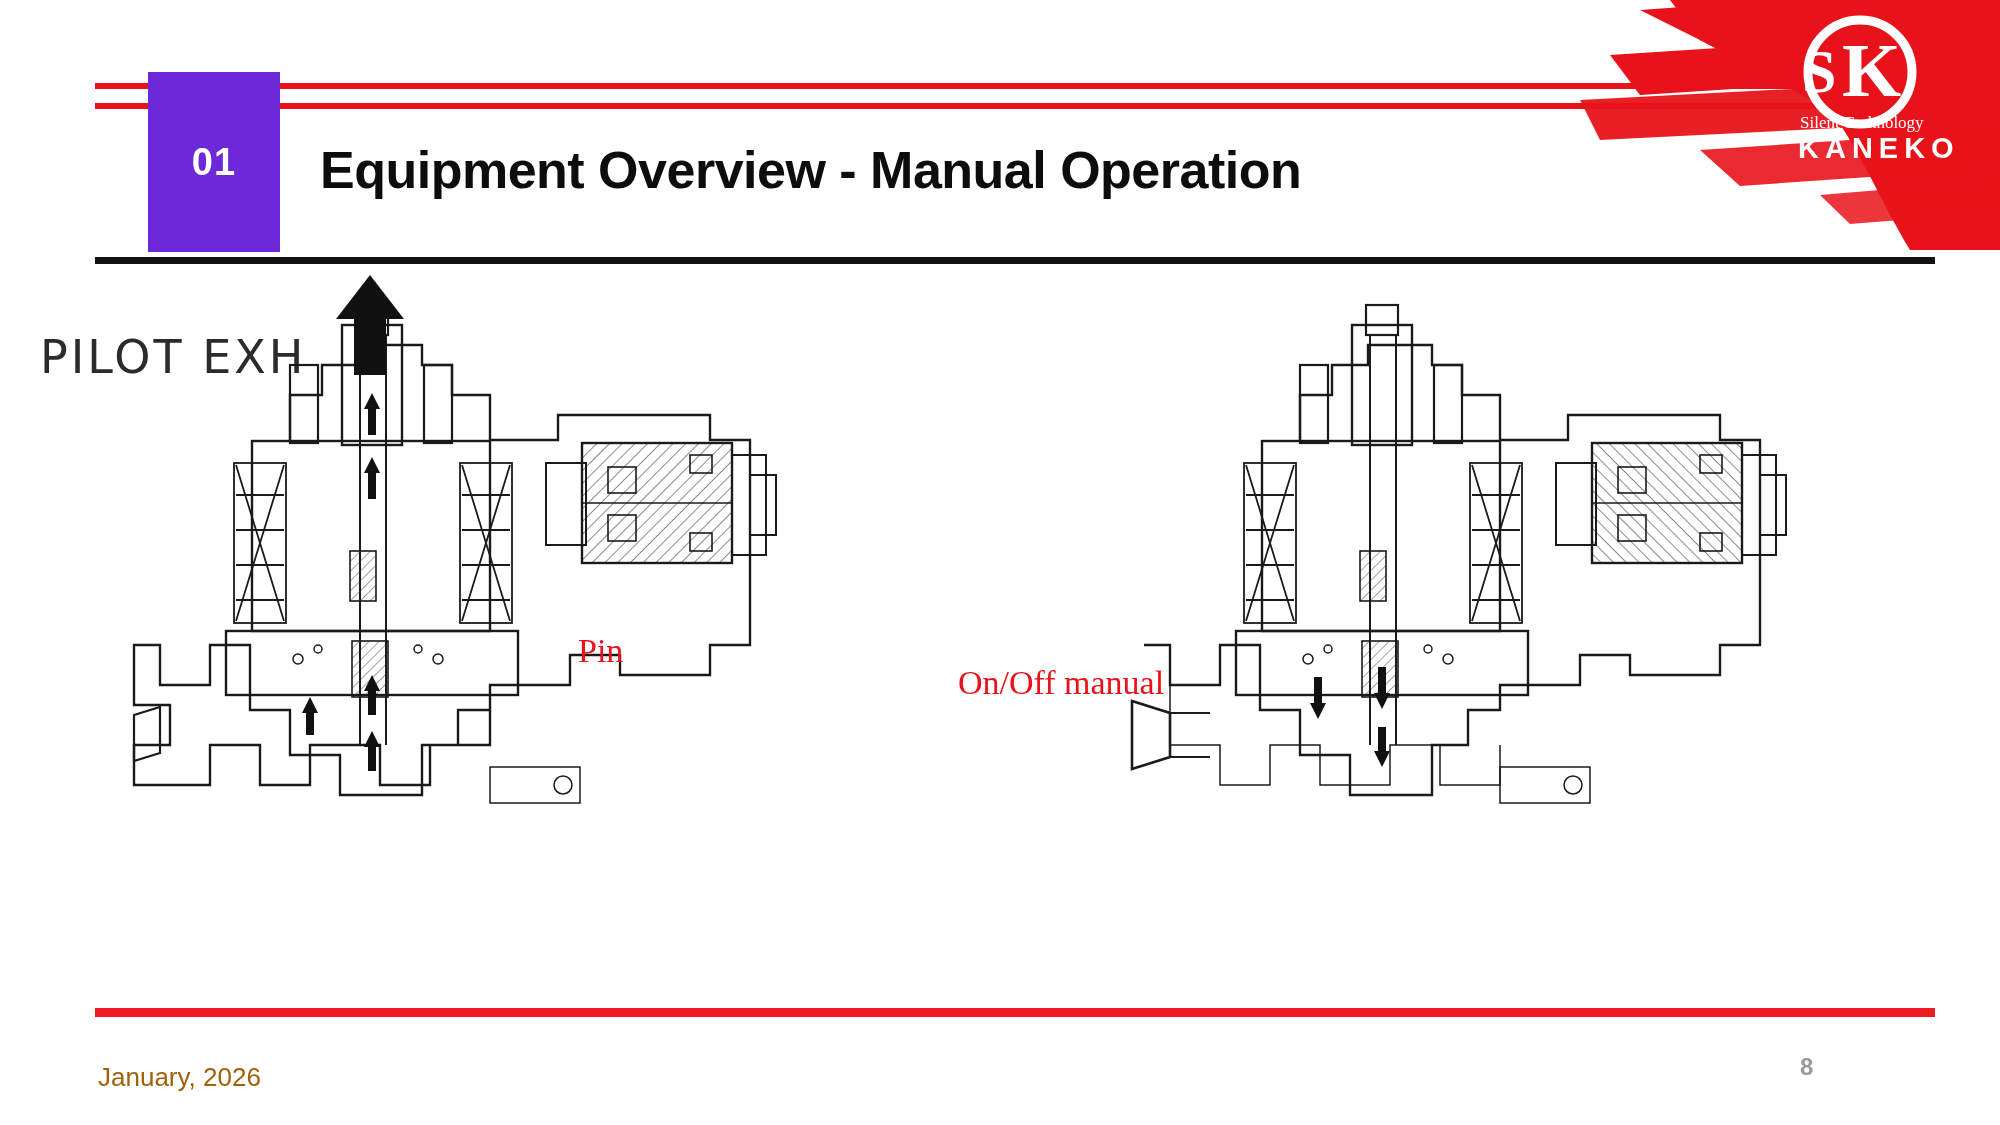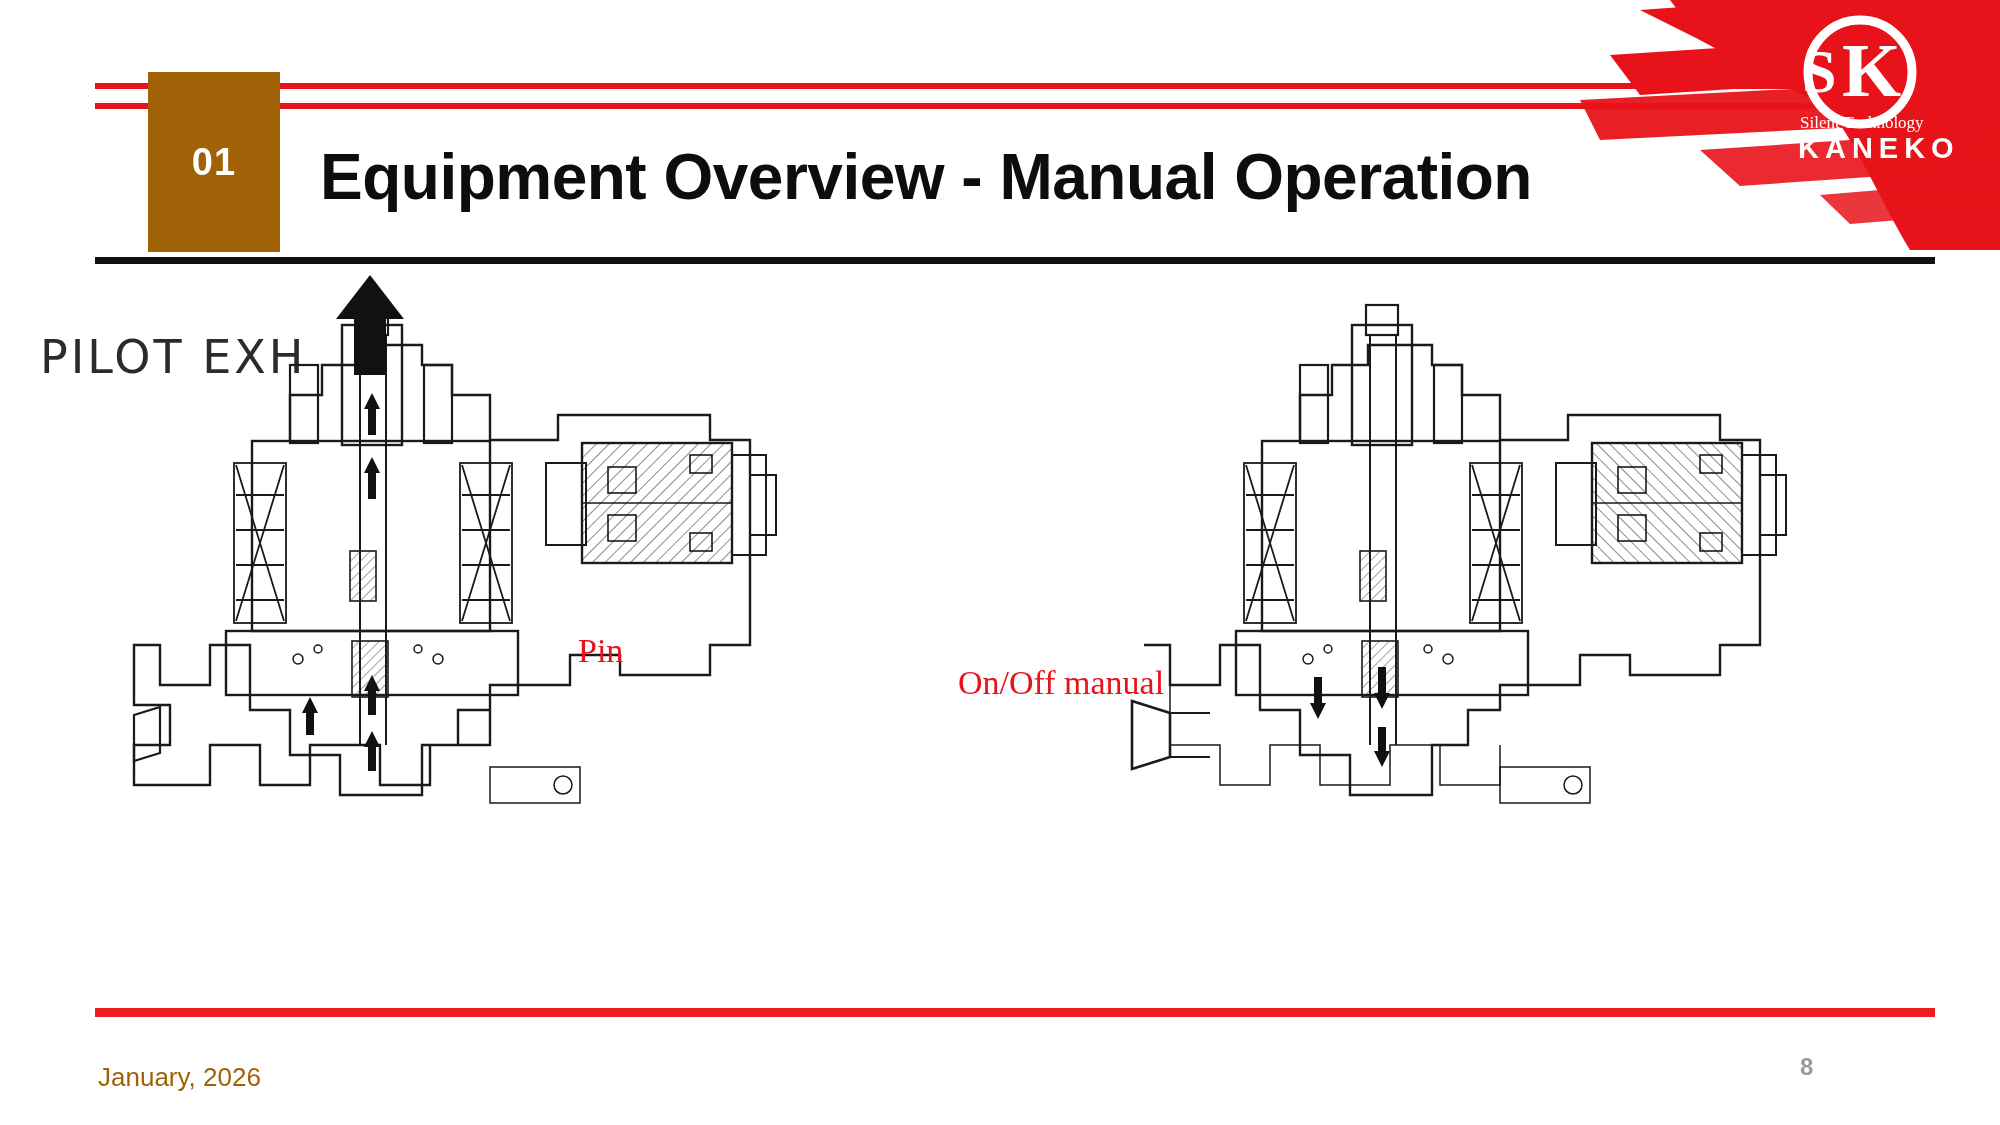--- a/index.html
+++ b/index.html
@@ -37,33 +37,33 @@
   .header-rule-bottom {
     position: absolute;
     left: 95px; top: 257px;
     width: 1840px; height: 7px;
     background: #111111;
   }
   .number-badge {
     position: absolute;
     left: 148px; top: 72px;
     width: 132px; height: 180px;
-    background: #a16207;
+    background: #6d28d9;
     color: #ffffff;
     font-size: 38px;
     font-weight: bold;
     display: flex;
     align-items: center;
     justify-content: center;
     letter-spacing: 1px;
   }
   .slide-title {
     position: absolute;
     left: 320px; top: 140px;
-    font-size: 64px;
+    font-size: 52px;
     font-weight: bold;
     color: #0d0d0d;
     letter-spacing: -0.5px;
     white-space: nowrap;
   }
 
   
   .logo-wrap {
     position: absolute;
     right: 0; top: 0;

